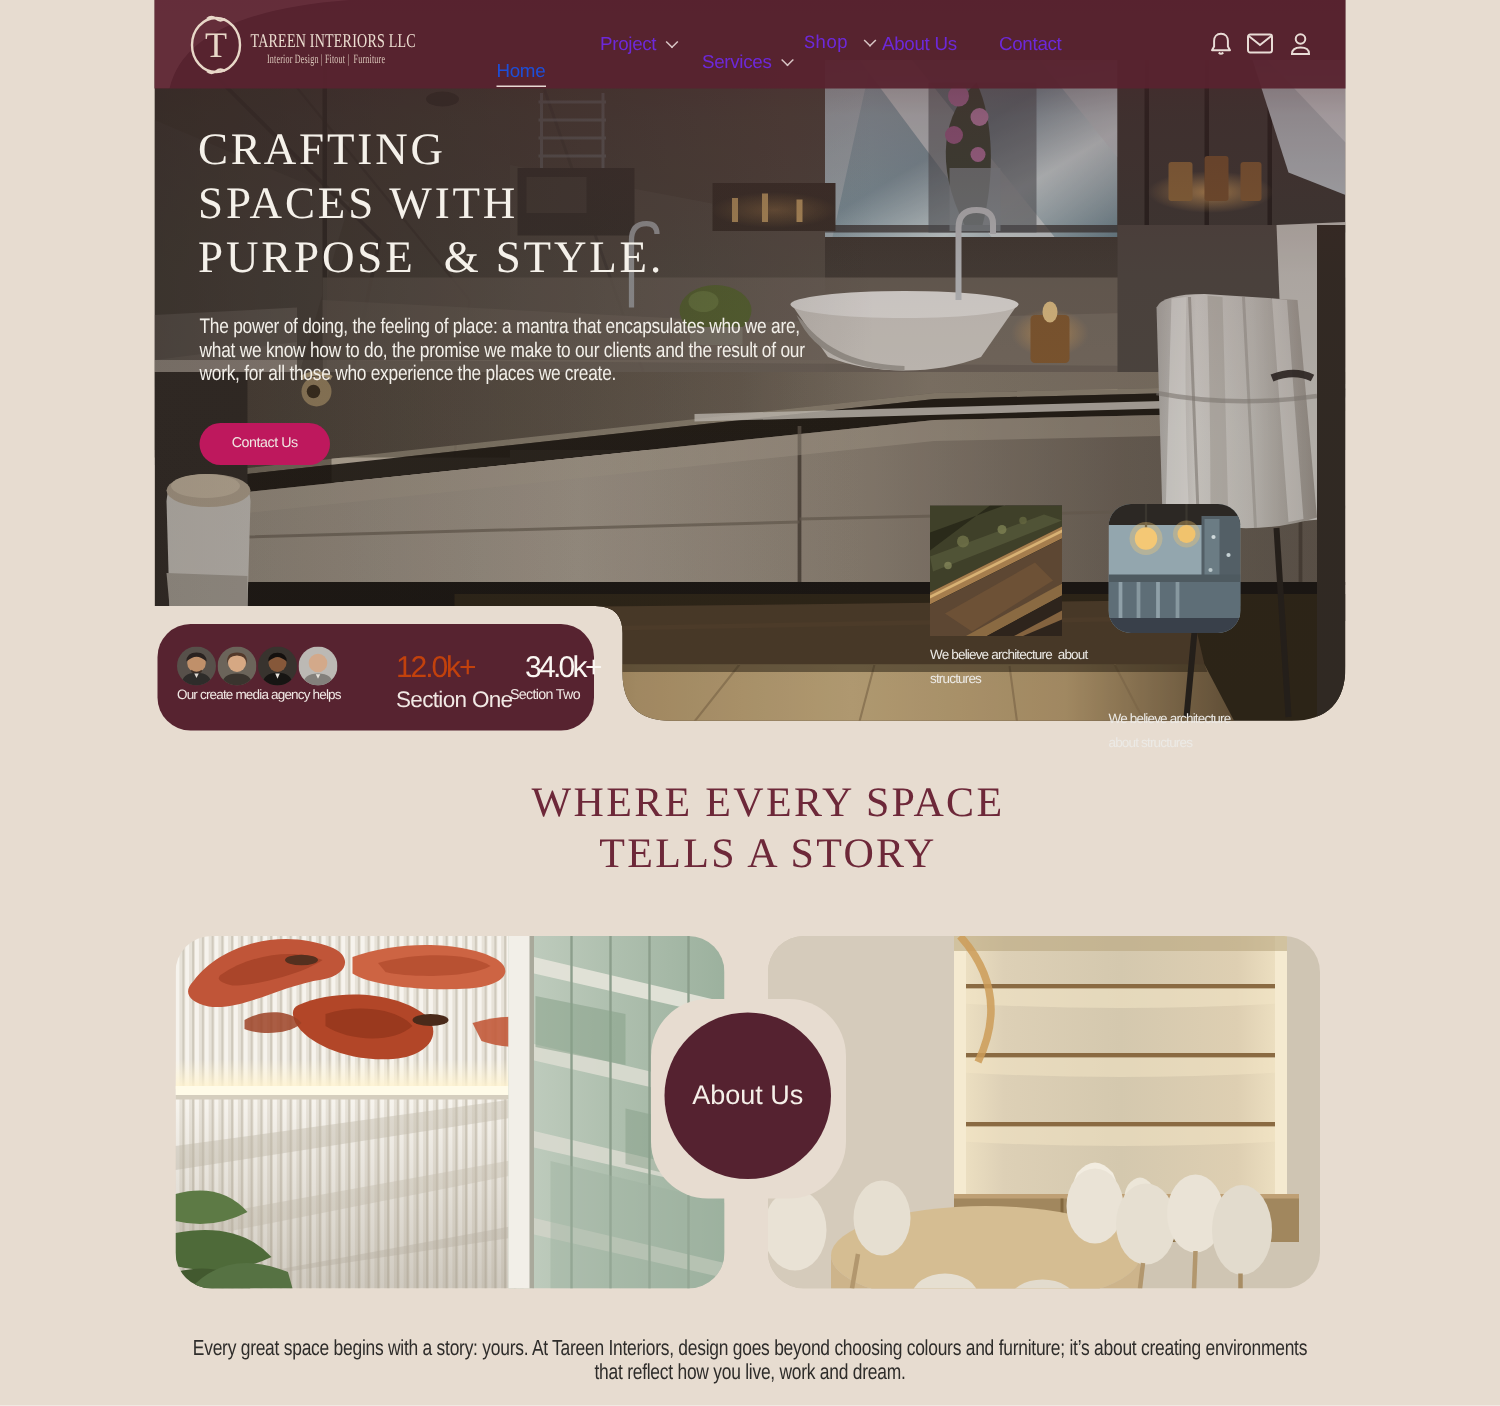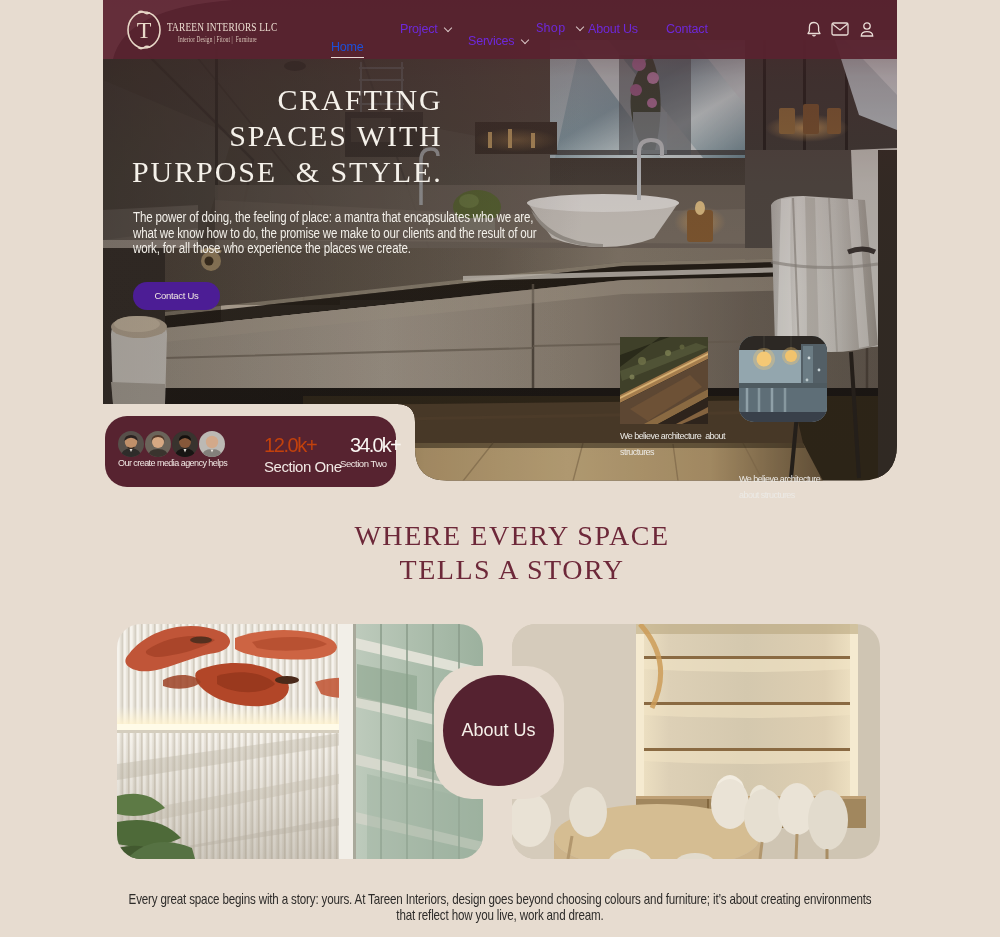--- a/index.html
+++ b/index.html
@@ -253,25 +253,25 @@
   <svg class="abs" style="left:831px;top:22px;" width="18" height="14" viewBox="0 0 18 14">
     <rect x="1" y="1" width="16" height="12" rx="1.5" fill="none" stroke="#e9dcd6" stroke-width="1.3"></rect>
     <path d="M1.5,2 L9,8 L16.5,2" fill="none" stroke="#e9dcd6" stroke-width="1.3"></path>
   </svg>
 
   <svg class="abs" style="left:859px;top:21px;" width="16" height="17" viewBox="0 0 16 17">
     <circle cx="8" cy="5" r="3.2" fill="none" stroke="#e9dcd6" stroke-width="1.3"></circle>
     <path d="M2.3,15 Q2.3,10.6 8,10.6 Q13.7,10.6 13.7,15 Z" fill="none" stroke="#e9dcd6" stroke-width="1.3"></path>
   </svg>
 
-  <div class="abs" id="hero-h1" style="left:132px;top:82px;font-family:'Liberation Serif',serif;font-size:30px;line-height:36px;color:#f5f1ea;letter-spacing:1.9px;text-align:right;">CRAFTING<br>SPACES WITH<br>PURPOSE&nbsp; &amp; STYLE.</div>
+  <div class="abs" id="hero-h1" style="left:132px;top:82px;font-family:'Liberation Serif',serif;font-size:30px;line-height:36px;color:#f5f1ea;letter-spacing:1.9px;">CRAFTING<br>SPACES WITH<br>PURPOSE&nbsp; &amp; STYLE.</div>
 
   <div class="abs" id="hero-p" style="left:133px;top:210px;width:560px;font-size:14px;line-height:15.6px;color:#f2efe9;letter-spacing:-0.2px;transform:scaleX(0.825);transform-origin:0 0;white-space:nowrap;">The power of doing, the feeling of place: a mantra that encapsulates who we are,<br>what we know how to do, the promise we make to our clients and the result of our<br>work, for all those who experience the places we create.</div>
 
-  <div class="abs" id="contact-btn" style="left:133px;top:282px;width:87px;height:28px;background:#4c1d95;border-radius:14px;color:#f0e7e2;font-size:9.5px;letter-spacing:-0.3px;text-align:center;line-height:28px;">Contact Us</div>
+  <div class="abs" id="contact-btn" style="left:133px;top:282px;width:87px;height:28px;background:#be185d;border-radius:14px;color:#f0e7e2;font-size:9.5px;letter-spacing:-0.3px;text-align:center;line-height:28px;">Contact Us</div>
 
   <svg class="abs" id="card-marble" style="left:620px;top:337px;" width="88" height="87" viewBox="0 0 88 87">
     <rect width="88" height="87" fill="#1c1813"></rect>
     <path d="M0,0 L88,0 L88,14 L0,58 Z" fill="#3f4029"></path>
     <path d="M0,18 L88,-14 L88,0 L40,0 L0,30 Z" fill="#2a2a1a"></path>
     <path d="M0,34 L76,6 L88,10 L2,44 Z" fill="#555839" opacity="0.8"></path>
     <circle cx="22" cy="24" r="4" fill="#6e7148" opacity="0.85"></circle>
     <circle cx="48" cy="16" r="3" fill="#7d8153" opacity="0.8"></circle>
     <circle cx="12" cy="40" r="2.5" fill="#8a8d5e" opacity="0.7"></circle>
     <circle cx="62" cy="10" r="2.5" fill="#646740" opacity="0.8"></circle>

